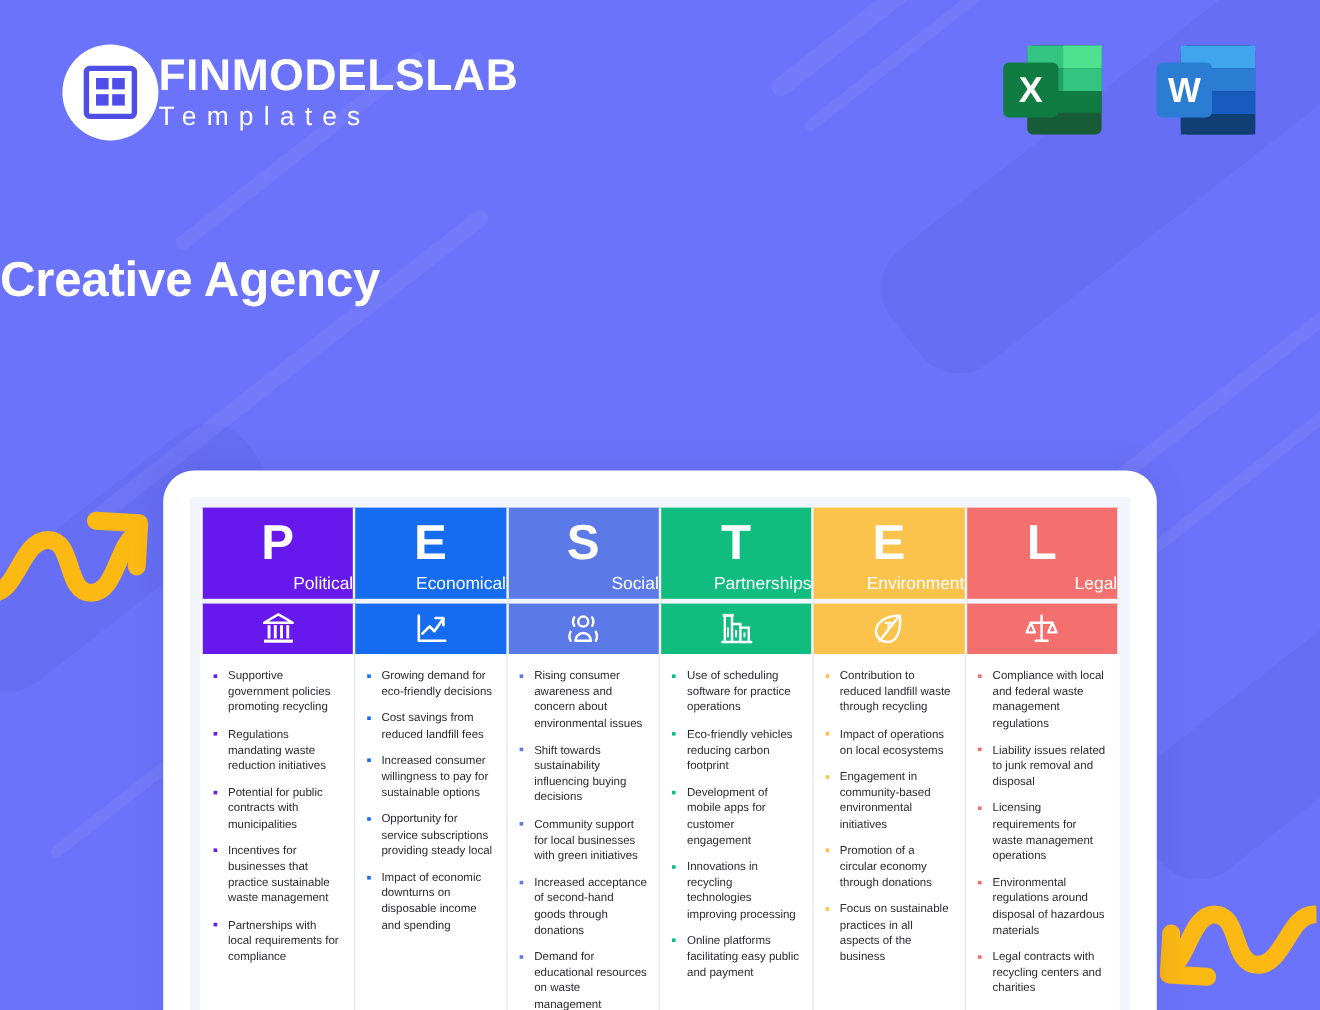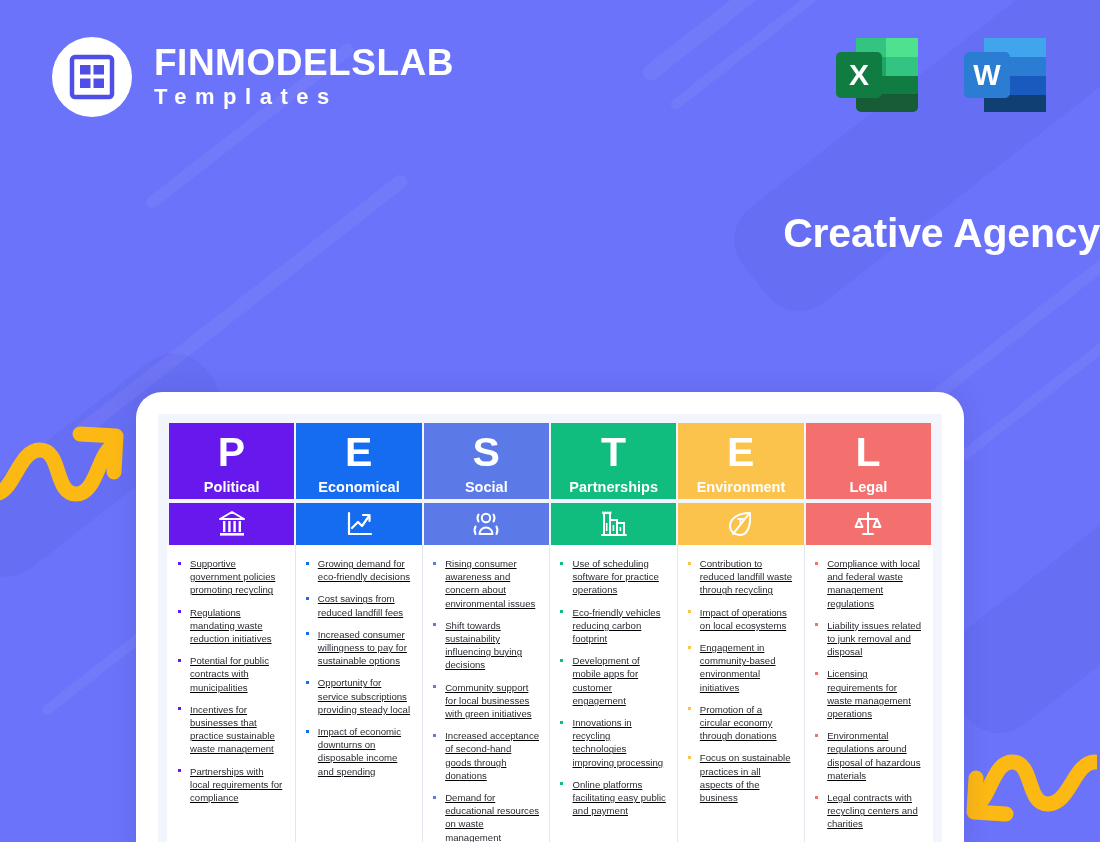--- a/index.html
+++ b/index.html
@@ -25,35 +25,35 @@
   
   .header { position:absolute; top:0; left:0; width:1100px; height:150px; }
 
   .brand { position:absolute; left:52px; top:37px; display:flex; align-items:center; }
   .brand-mark {
     width:80px; height:80px; border-radius:50%;
     background:#ffffff; display:flex; align-items:center; justify-content:center;
     flex:0 0 auto;
   }
   .brand-mark svg { display:block; }
-  .brand-text { margin-left:22px; }
+  .brand-text { }
   .brand-name {
     color:#ffffff; font-size:37px; font-weight:bold; letter-spacing:0.5px;
     line-height:40px; white-space:nowrap;
   }
   .brand-sub {
     color:#ffffff; font-size:22px; letter-spacing:8.5px;
-    line-height:28px; font-weight:700; white-space:nowrap;
+    line-height:28px; font-weight:400; white-space:nowrap;
   }
 
   .office-icons { position:absolute; right:48px; top:28px; display:flex; gap:34px; }
   .office-icon { width:94px; height:94px; position:relative; }
 
   
-  .titles { position:absolute; top:203px; left:0; width:1100px; text-align:right; }
+  .titles { position:absolute; top:203px; left:0; width:1100px; text-align:left; }
   .title-main {
     color:#ffffff; font-size:41px; font-weight:bold; line-height:60px;
     letter-spacing:-0.2px;
   }
   .title-sub {
     color:#ffffff; font-size:40px; font-weight:bold; line-height:64px;
     letter-spacing:0.6px; margin-top:6px;
   }
 
   
@@ -85,40 +85,41 @@
   td.letter-cell {
     height:78px; vertical-align:top; text-align:center;
     border-left:2px solid #f2f5fb; border-right:2px solid #f2f5fb;
     padding:4px 0 0 0;
   }
   .letter {
     display:block; color:#ffffff; font-size:41px; font-weight:bold;
     line-height:50px; letter-spacing:0.5px;
   }
   .cat-name {
-    display:block; color:#ffffff; font-size:14.5px; font-weight:700;
+    display:block; color:#ffffff; font-size:14.5px; font-weight:400;
     line-height:20px;
+    text-align:right;
   }
 
   td.icon-cell {
     height:44px; text-align:center; vertical-align:middle;
     border-left:2px solid #f2f5fb; border-right:2px solid #f2f5fb;
     border-top:4px solid #f2f5fb;
   }
   td.icon-cell svg { display:inline-block; vertical-align:middle; }
 
   td.body-cell {
     vertical-align:top; height:246px;
     border-left:1px solid #e3e7ef; border-right:1px solid #e3e7ef;
     background:#ffffff; padding:12px 10px 10px 8px;
   }
   td.body-cell.edge-l { border-left:none; }
   td.body-cell.edge-r { border-right:none; }
 
-  ul.points { list-style:none;text-decoration:underline; }
+  ul.points { list-style:none; }
   ul.points li {
     position:relative; padding-left:14px; margin-bottom:9px;
     font-size:9.6px; line-height:13.2px; color:#2b2b33;
   }
   ul.points li:before {
     content:""; position:absolute; left:2px; top:4.5px;
     width:3px; height:3px; background:var(--bullet,#4a56e2);
   }
 </style>
 </head>

